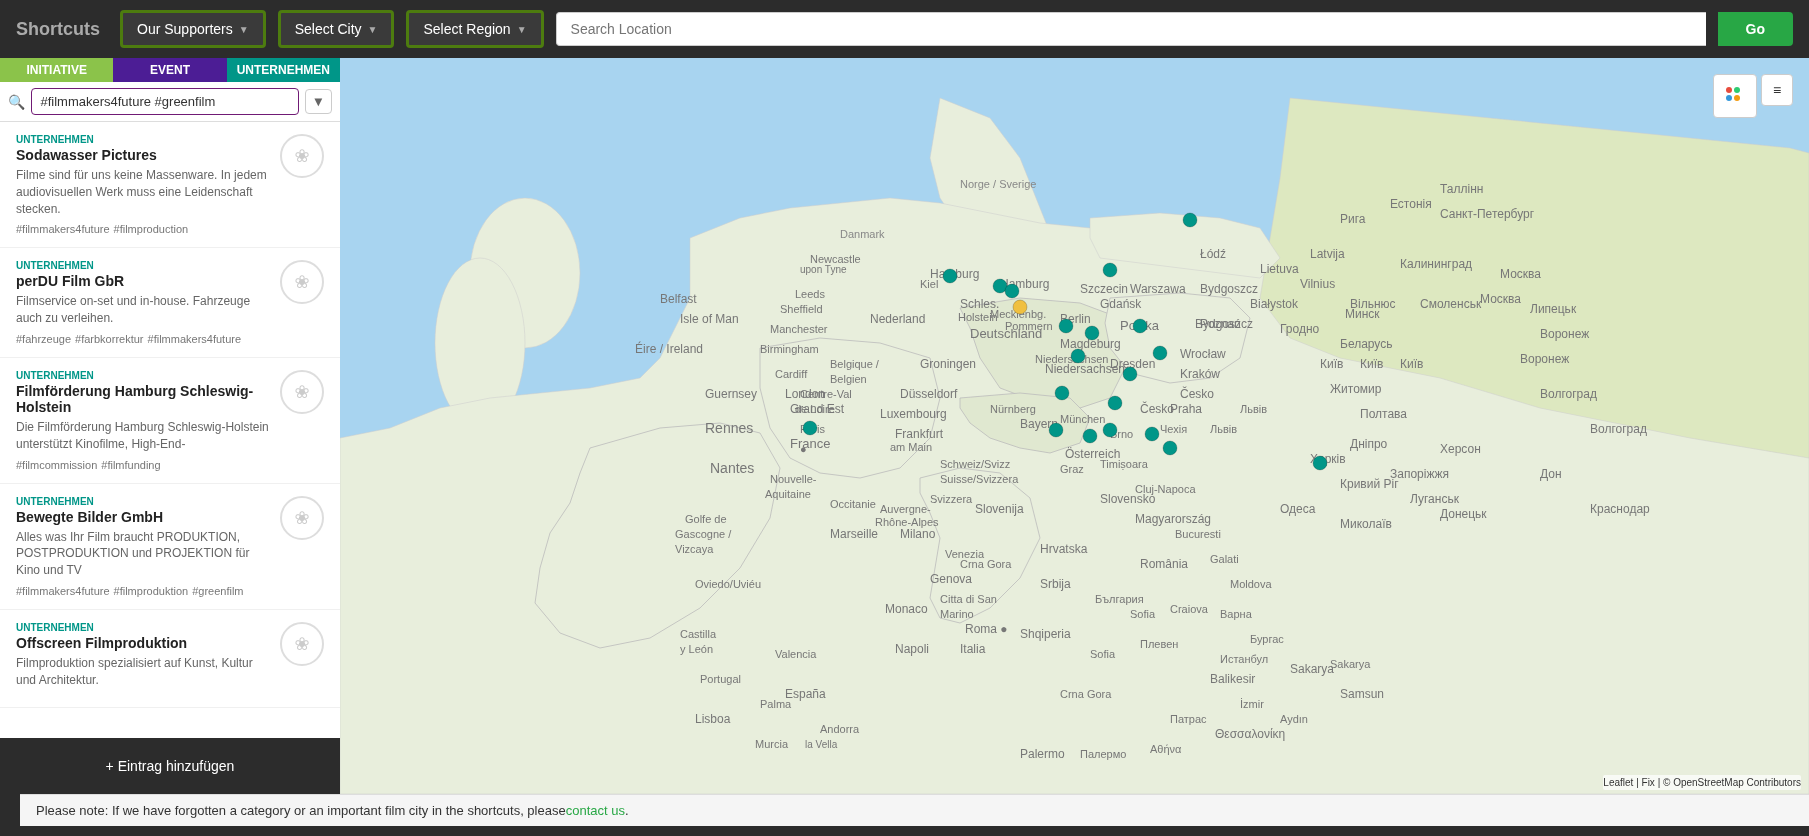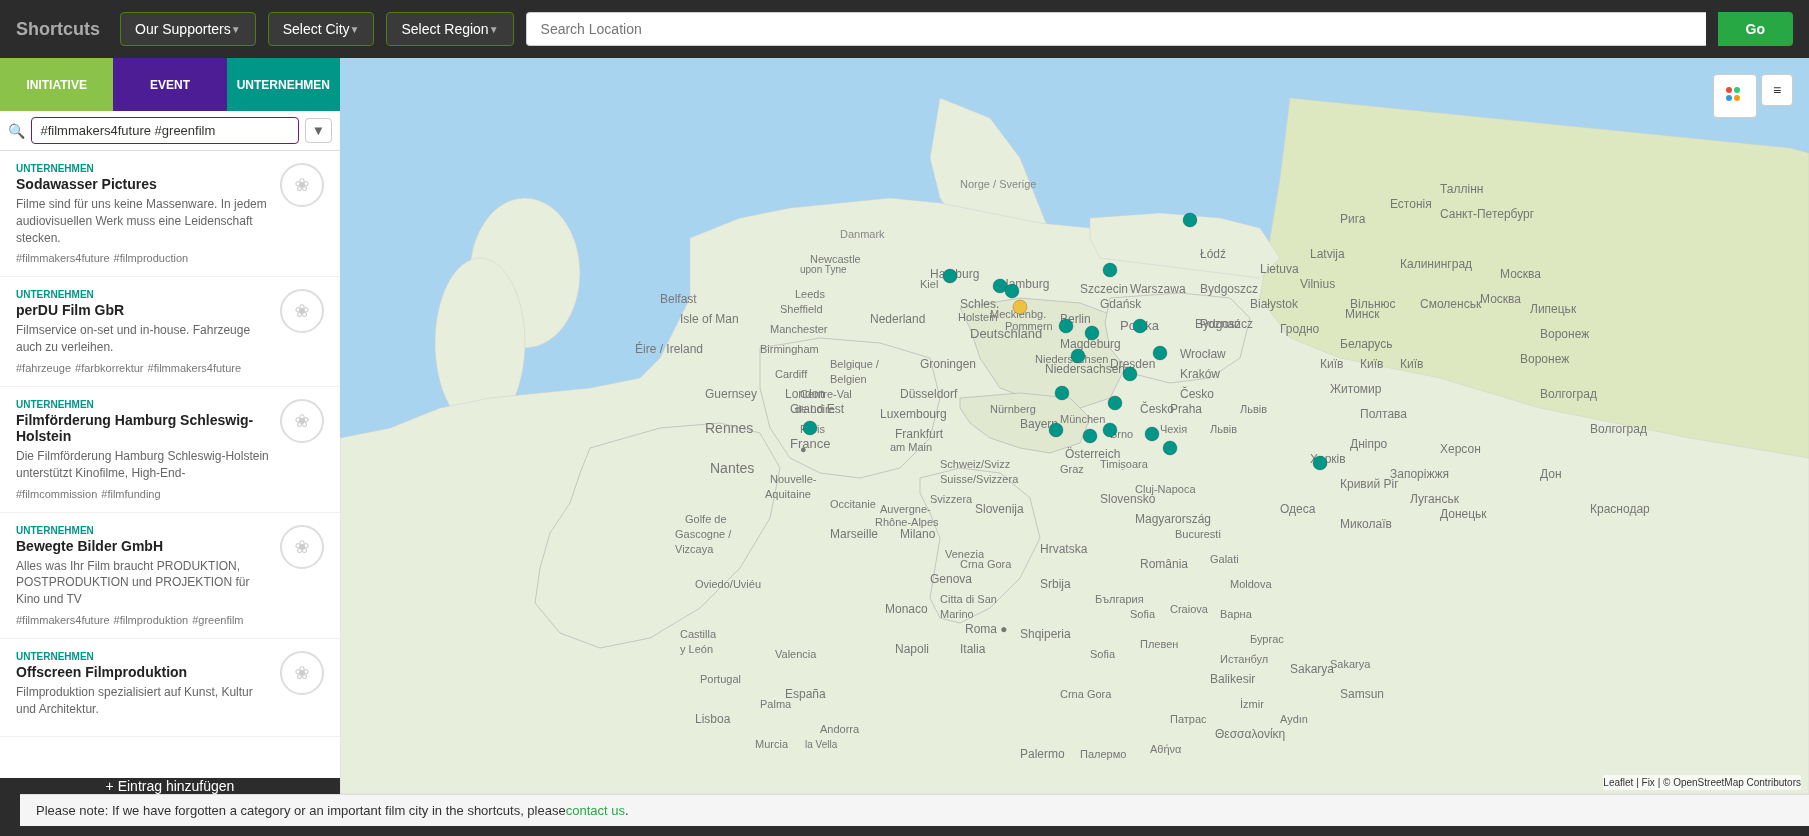--- a/index.html
+++ b/index.html
@@ -16,27 +16,28 @@
     }
     .shortcuts-title {
       color: #aaa;
       font-size: 18px;
       font-weight: bold;
       margin-right: 8px;
     }
     .dropdown-btn {
       background: #3a3a3a;
       color: #fff;
-      border: 1px solid #4d7c0f;
+      border: 3px solid #4d7c0f;
       padding: 8px 14px;
       border-radius: 4px;
       cursor: pointer;
       font-size: 14px;
       display: flex;
       align-items: center;
+      gap: 6px;
       white-space: nowrap;
     }
     .dropdown-btn .caret { font-size: 10px; color: #aaa; }
     .search-wrapper {
       flex: 1;
       display: flex;
       gap: 12px;
     }
     .search-input {
       flex: 1;
@@ -71,21 +72,21 @@
       width: 340px;
       background: #fff;
       color: #333;
       display: flex;
       flex-direction: column;
       overflow: hidden;
       position: relative;
     }
     .tab-bar {
       display: flex;
-      height: 53px;
+      height: 24px;
     }
     .tab {
       flex: 1;
       display: flex;
       align-items: center;
       justify-content: center;
       font-size: 12px;
       font-weight: bold;
       cursor: pointer;
       color: #fff;
@@ -173,21 +174,21 @@
       color: #ccc;
       font-size: 18px;
       flex-shrink: 0;
     }
 
     
     .add-entry {
       background: #2c2c2c;
       color: #fff;
       text-align: center;
-      padding: 0;
+      padding: 20px;
       cursor: pointer;
       font-size: 14px;
       display: flex;
       align-items: center;
       justify-content: center;
       gap: 6px;
     }
 
     
     .map-area {

